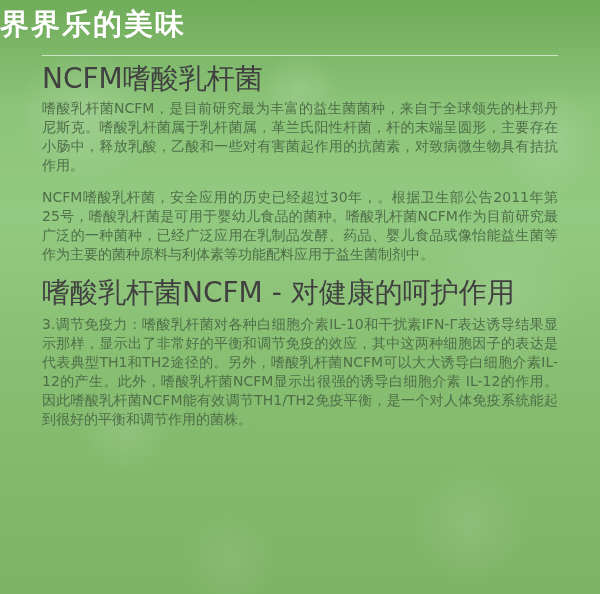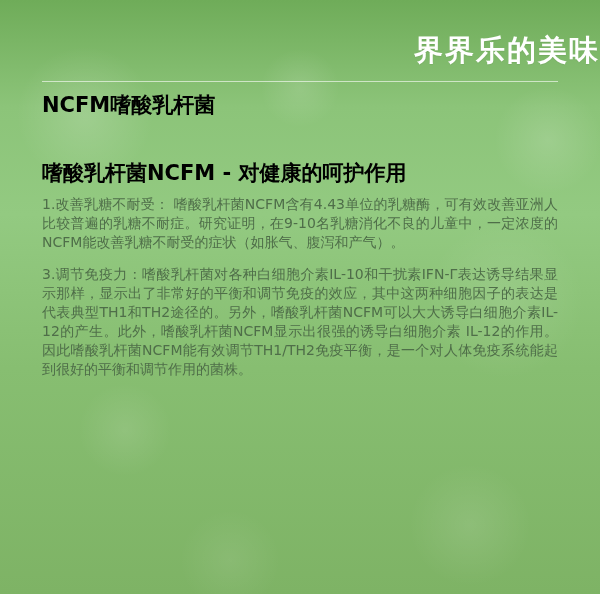--- a/index.html
+++ b/index.html
@@ -10,60 +10,61 @@
     background-image:
       radial-gradient(circle 95px at 85px 115px, rgba(255,255,255,0.16), rgba(255,255,255,0) 72%),
       radial-gradient(circle 55px at 300px 88px, rgba(255,255,255,0.12), rgba(255,255,255,0) 72%),
       radial-gradient(circle 75px at 548px 140px, rgba(255,255,255,0.14), rgba(255,255,255,0) 72%),
       radial-gradient(circle 110px at 505px 300px, rgba(255,255,255,0.10), rgba(255,255,255,0) 72%),
       radial-gradient(circle 65px at 125px 430px, rgba(255,255,255,0.10), rgba(255,255,255,0) 72%),
       radial-gradient(circle 85px at 470px 525px, rgba(255,255,255,0.10), rgba(255,255,255,0) 72%),
       radial-gradient(circle 70px at 230px 560px, rgba(255,255,255,0.08), rgba(255,255,255,0) 72%),
       linear-gradient(180deg,#6fac59 0%,#8cc479 18%,#93ca81 36%,#87be71 62%,#7eb365 100%);
   }
-  .hero{ text-align:right; color:#ffffff;margin-top:32px; }
+  .hero{ text-align:left; padding-top:6px; color:#ffffff; }
   .hero-title{
     font-size:29px; font-weight:bold; letter-spacing:2px; line-height:36px; margin:0;
     text-shadow:0 1px 1px rgba(0,0,0,0.06);
   }
   .hero-subtitle{
     font-size:19px; font-weight:bold; letter-spacing:1px; line-height:24px; margin:4px 0 0 0;
     text-shadow:0 1px 1px rgba(0,0,0,0.05);
   }
   .divider{
     height:0; border:none; border-top:1px solid rgba(255,255,255,0.6);
     margin:13px 42px 0 42px;
   }
   .content{ padding:0 42px; }
   .section-heading{
-    color:#000000; font-size:21px; font-weight:bold; line-height:24px;
+    color:#404040; font-size:28px; font-weight:normal; line-height:24px;
     margin:0; padding:0;
   }
   .section-heading.first{ margin-top:11px; margin-bottom:8px; }
-  .section-heading.second{ margin-top:44px; margin-bottom:10px; }
+  .section-heading.second{ margin-top:17px; margin-bottom:10px; }
   .body-p{
     color:#4f6e49; font-size:14px; line-height:19px; margin:0 0 13px 0;
     text-align:justify;
   }
 </style>
 </head>
 <body>
 
 <div class="hero">
   <div class="hero-title">界界乐的美味</div>
 </div>
 
 <hr class="divider">
 
 <div class="content">
 
   <div>
     <h2 class="section-heading first">NCFM嗜酸乳杆菌</h2>
+    <p class="body-p">嗜酸乳杆菌NCFM，是目前研究最为丰富的益生菌菌种，来自于全球领先的杜邦丹尼斯克。嗜酸乳杆菌属于乳杆菌属，革兰氏阳性杆菌，杆的末端呈圆形，主要存在小肠中，释放乳酸，乙酸和一些对有害菌起作用的抗菌素，对致病微生物具有拮抗作用。</p>
+    <p class="body-p">NCFM嗜酸乳杆菌，安全应用的历史已经超过30年，。根据卫生部公告2011年第25号，嗜酸乳杆菌是可用于婴幼儿食品的菌种。嗜酸乳杆菌NCFM作为目前研究最广泛的一种菌种，已经广泛应用在乳制品发酵、药品、婴儿食品或像怡能益生菌等作为主要的菌种原料与利体素等功能配料应用于益生菌制剂中。</p>
   </div>
 
   <div>
     <h2 class="section-heading second">嗜酸乳杆菌NCFM - 对健康的呵护作用</h2>
-    <p class="body-p">1.改善乳糖不耐受： 嗜酸乳杆菌NCFM含有4.43单位的乳糖酶，可有效改善亚洲人比较普遍的乳糖不耐症。研究证明，在9-10名乳糖消化不良的儿童中，一定浓度的NCFM能改善乳糖不耐受的症状（如胀气、腹泻和产气）。</p>
     <p class="body-p">3.调节免疫力：嗜酸乳杆菌对各种白细胞介素IL-10和干扰素IFN-Γ表达诱导结果显示那样，显示出了非常好的平衡和调节免疫的效应，其中这两种细胞因子的表达是代表典型TH1和TH2途径的。另外，嗜酸乳杆菌NCFM可以大大诱导白细胞介素IL-12的产生。此外，嗜酸乳杆菌NCFM显示出很强的诱导白细胞介素 IL-12的作用。因此嗜酸乳杆菌NCFM能有效调节TH1/TH2免疫平衡，是一个对人体免疫系统能起到很好的平衡和调节作用的菌株。</p>
 
   </div>
 
 </div>
 
 </body></html>

